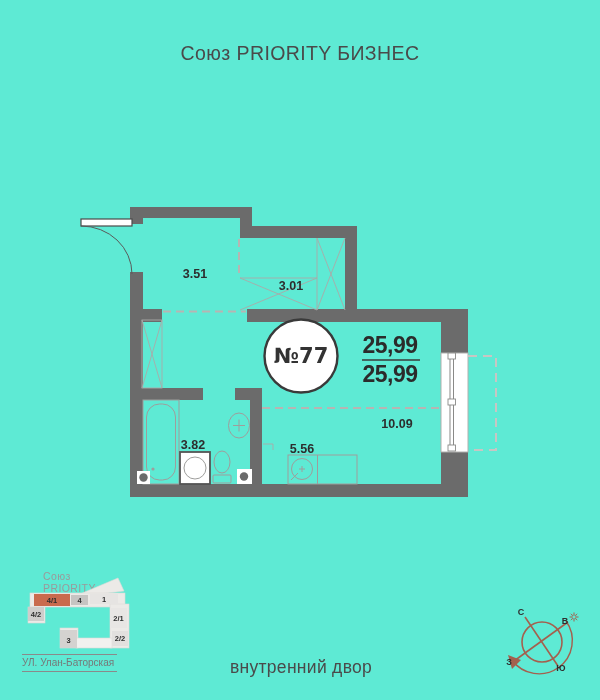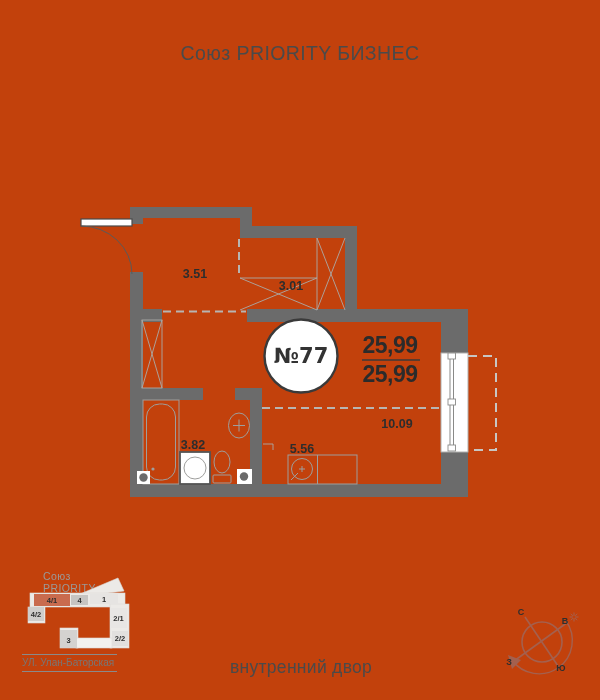--- a/index.html
+++ b/index.html
@@ -1,17 +1,17 @@
 <!DOCTYPE html>
 <html><head>
 <meta charset="utf-8">
 <style>
   html,body{margin:0;padding:0;}
   body{font-family:"Liberation Sans",sans-serif;background:#ffffff;}
-  .canvas{position:relative;width:600px;height:700px;background:#c2410c;overflow:hidden;}
+  .canvas{position:relative;width:600px;height:700px;background:#5eead4;overflow:hidden;}
   svg{position:absolute;left:0;top:0;}
   text{font-family:"Liberation Sans",sans-serif;fill:#2e2e2e;}
   .title-text{font-size:19.5px;fill:#4a4a4a;letter-spacing:.4px;}
   .room-label{font-size:12.5px;font-weight:700;fill:#2d2d2d;}
   .apt-num{font-size:21px;font-weight:700;fill:#333;font-family:"DejaVu Sans","Liberation Sans",sans-serif;}
   .frac{font-size:23px;font-weight:700;letter-spacing:-.5px;fill:#2b2b2b;}
   .mm-name{font-size:10.5px;fill:#9a9a9a;letter-spacing:.4px;}
   .mm-street{font-size:10px;fill:#777;}
   .mm-bl{font-size:7.5px;font-weight:700;}
   .compass-l{font-size:9px;font-weight:700;}

